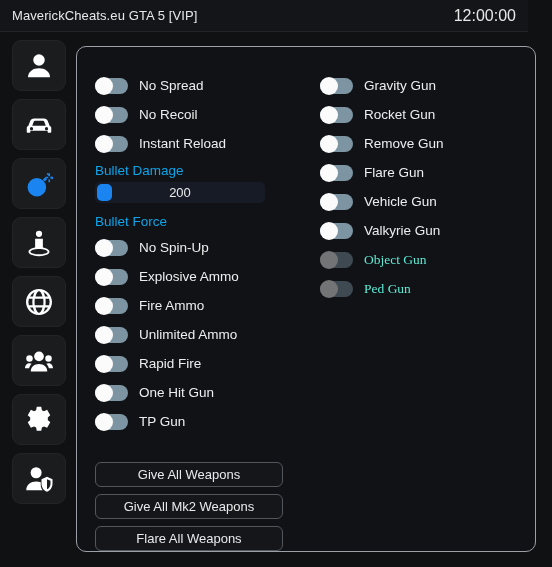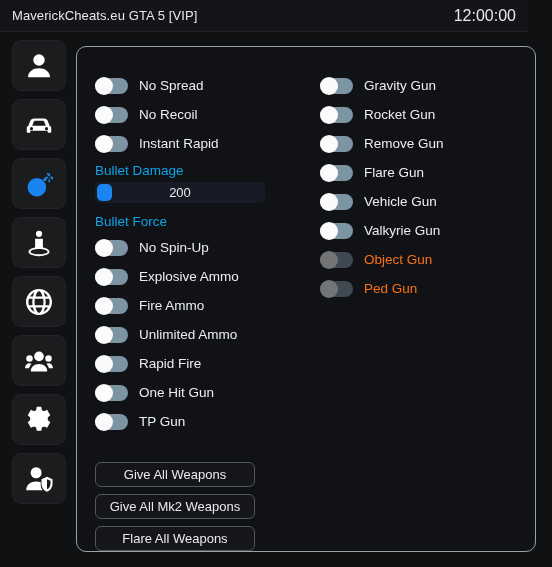--- a/index.html
+++ b/index.html
@@ -68,21 +68,21 @@
   }
   .sw .knob{
     position:absolute; left:0; top:-1px;
     width:18px; height:18px; border-radius:50%;
     background:#fbfbfb;
   }
   .row .lbl{
     font-size:13.5px; color:#eceef0; white-space:nowrap;
   }
   .row.disabled .sw{ opacity:.42; }
-  .row.disabled .lbl{ color:#f97316; }
+  .row.disabled .lbl{ color:#5eead4;font-family:Liberation Serif, serif; }
 
   
   .sl-label{
     font-size:13.5px; color:#0ea5e9;
     height:24px; display:flex; align-items:center;
   }
   .slider{
     position:relative;
     width:170px; height:21px;
     background:#161b26;
@@ -98,21 +98,21 @@
   .slider .handle{
     position:absolute; left:2px; top:2px;
     width:15px; height:17px;
     background:#1a85f0;
     border-radius:5px;
   }
 
   
   .btns{ position:absolute; left:18px; top:415px; width:190px; }
   .btn{
-    width:160px; height:25px;
+    width:188px; height:25px;
     background:#15161a;
     border:1px solid #53565b;
     border-radius:6px;
     color:#e9eaec; font-size:13px;
     font-family:"Liberation Sans", sans-serif;
     display:flex; align-items:center; justify-content:center;
     margin-bottom:7px;
     cursor:pointer;
   }
 </style>
@@ -208,21 +208,21 @@
       <div class="row">
         <span class="sw">
           <span class="knob"></span>
         </span>
         <span class="lbl">No Recoil</span>
       </div>
       <div class="row">
         <span class="sw">
           <span class="knob"></span>
         </span>
-        <span class="lbl">Instant Rapid</span>
+        <span class="lbl">Instant Reload</span>
       </div>
       <div>
         <div class="sl-label">Bullet Damage</div>
         <div class="slider">
           <span class="handle"></span>
           <span class="val">200</span>
         </div>
       </div>
       <div>
         <div class="sl-label">Bullet Force</div>

